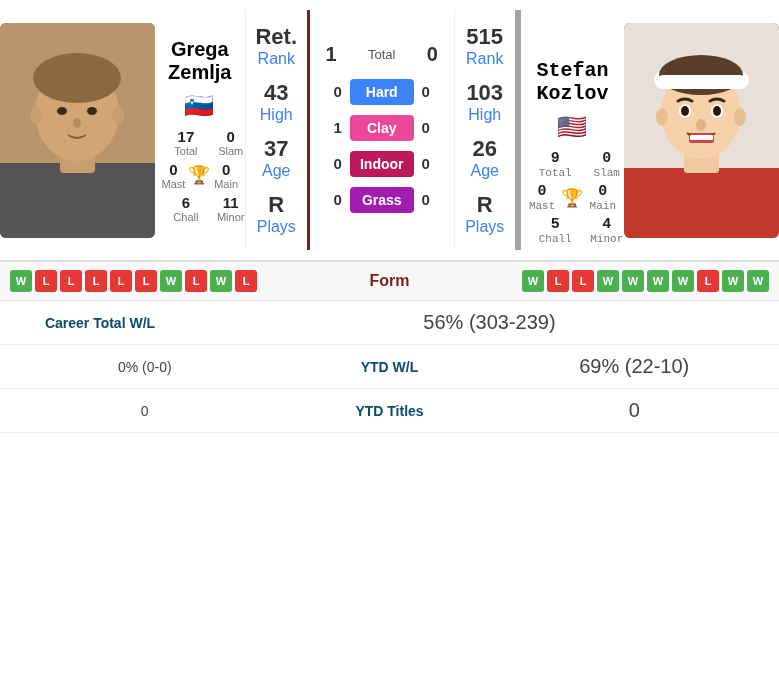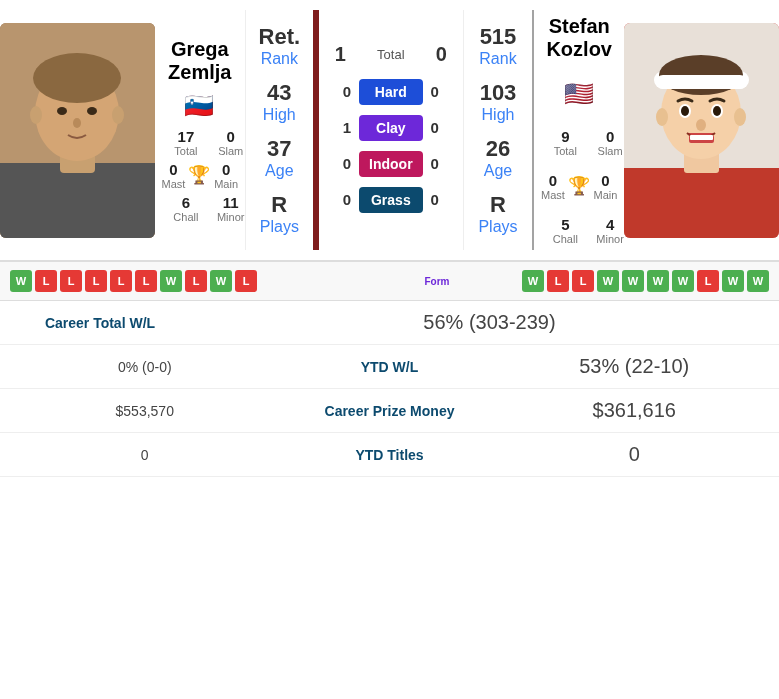--- a/index.html
+++ b/index.html
@@ -29,22 +29,23 @@
       align-items: center;
       justify-content: center;
       padding: 5px;
     }
 
     .player-stats-right {
       width: 170px;
       display: flex;
       flex-direction: column;
       align-items: center;
-      justify-content: space-between;
+      justify-content: flex-end;
       padding: 5px;
+      font-family: Liberation Mono, monospace;
     }
 
     .player-name-header {
       font-size: 20px;
       font-weight: bold;
       text-align: center;
       margin-bottom: 8px;
     }
 
     .flag-icon {
@@ -89,21 +90,21 @@
     }
 
     
     .middle-panel {
       width: 175px;
       display: flex;
       flex-direction: column;
       align-items: center;
       justify-content: center;
       border-left: 1px solid #eee;
-      border-right: 6px solid #7f1d1d;
+      border-right: 3px solid #7f1d1d;
       padding: 8px;
     }
 
     .middle-stat {
       text-align: center;
       margin: 6px 0;
     }
 
     .middle-stat-value {
       font-size: 22px;
@@ -145,24 +146,24 @@
     .surface-btn {
       flex: 1;
       text-align: center;
       padding: 5px 10px;
       border-radius: 4px;
       font-size: 14px;
       font-weight: bold;
       color: #fff;
     }
 
-    .surface-btn.hard { background: #1d4ed8; }
-    .surface-btn.clay { background: #6d28d9; }
+    .surface-btn.hard { background: #3b82f6; }
+    .surface-btn.clay { background: #ec4899; }
     .surface-btn.indoor { background: #be185d; }
-    .surface-btn.grass { background: #0c4a6e; }
+    .surface-btn.grass { background: #a21caf; }
 
     .surface-score-right {
       width: 40px;
       text-align: left;
       font-size: 15px;
       font-weight: bold;
       padding-left: 8px;
       color: #333;
     }
 
@@ -185,21 +186,21 @@
       font-size: 13px;
       color: #555;
       min-width: 60px;
       text-align: center;
     }
 
     
     .right-stats-panel {
       width: 175px;
       border-left: 1px solid #eee;
-      border-right: 2px solid #a3a3a3;
+      border-right: 6px solid #a3a3a3;
       display: flex;
       flex-direction: column;
       align-items: center;
       justify-content: center;
       padding: 8px;
     }
 
     
     .form-section {
       display: flex;
@@ -212,24 +213,24 @@
 
     .form-badges-left {
       flex: 1;
       display: flex;
       gap: 3px;
       flex-wrap: wrap;
     }
 
     .form-label {
       width: 120px;
-      text-align: right;
-      font-weight: bold;
-      font-size: 10px;
-      color: #6d28d9;
+      text-align: center;
+      font-weight: bold;
+      font-size: 16px;
+      color: #7f1d1d;
     }
 
     .form-badges-right {
       flex: 1;
       display: flex;
       gap: 3px;
       flex-wrap: wrap;
       justify-content: flex-end;
     }
 
@@ -548,26 +549,21 @@
   </div>
 
   <div class="stats-rows" id="career-stats-container">
       <div class="stats-row">
         <div class="stats-row-center">Career Total W/L</div>
         <div class="stats-row-right">56% (303-239)</div>
       </div>
       <div class="stats-row">
         <div class="stats-row-left">0% (0-0)</div>
         <div class="stats-row-center">YTD W/L</div>
-        <div class="stats-row-right">53% (22-10)</div>
-      </div>
-      <div class="stats-row">
-        <div class="stats-row-left">$553,570</div>
-        <div class="stats-row-center">Career Prize Money</div>
-        <div class="stats-row-right">$361,616</div>
+        <div class="stats-row-right">69% (22-10)</div>
       </div>
       <div class="stats-row">
         <div class="stats-row-left">0</div>
         <div class="stats-row-center">YTD Titles</div>
         <div class="stats-row-right">0</div>
       </div>
     </div>
 
 </div>
 

